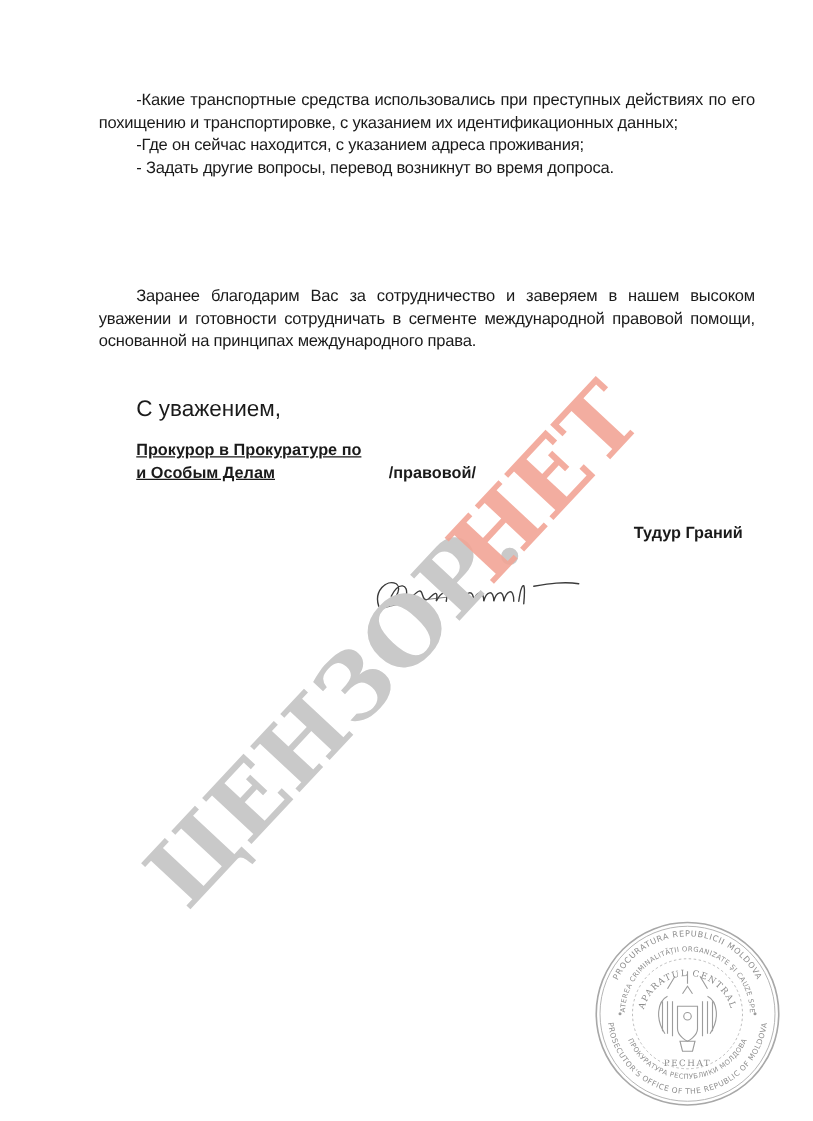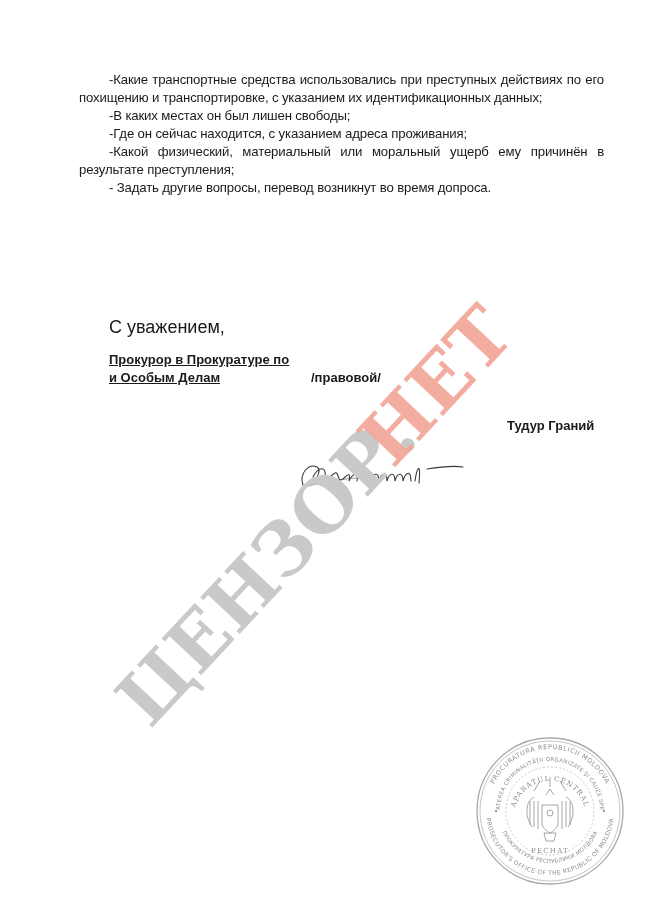--- a/index.html
+++ b/index.html
@@ -24,26 +24,27 @@
   .seal { position: absolute; left: 474px; top: 735px; width: 152px; height: 152px; }
   .wm-text { font-family: "DejaVu Serif", serif; font-weight: bold; }
 </style>
 </head>
 <body>
 
 <div class="page">
 
   <div class="text-block list">
     <p class="para last-line-left">-Какие транспортные средства использовались при преступных действиях по его похищению и транспортировке, с указанием их идентификационных данных;</p>
-    <p class="para last-line-left">-В каких местах он был лишен свободы;</p>
     <p class="para last-line-left">-Где он сейчас находится, с указанием адреса проживания;</p>
-    <p class="para last-line-left">-Какой физический, материальный или моральный ущерб ему причинён в результате преступления;</p>
     <p class="para last-line-left">- Задать другие вопросы, перевод возникнут во время допроса.</p>
   </div>
 
+  <div class="text-block thanks">
+    <p class="para last-line-left">Заранее благодарим Вас за сотрудничество и заверяем в нашем высоком уважении и готовности сотрудничать в сегменте международной правовой помощи, основанной на принципах международного права.</p>
+  </div>
 
   <div class="regards">С уважением,</div>
 
   <div class="sig-block">
     <div class="sig-line">Прокурор в Прокуратуре по</div>
     <div class="sig-line">
       <span>и Особым Делам</span>
       <span class="sig-sign">/правовой/</span>
       <span class="sig-name">Тудур Граний</span>
     </div>

